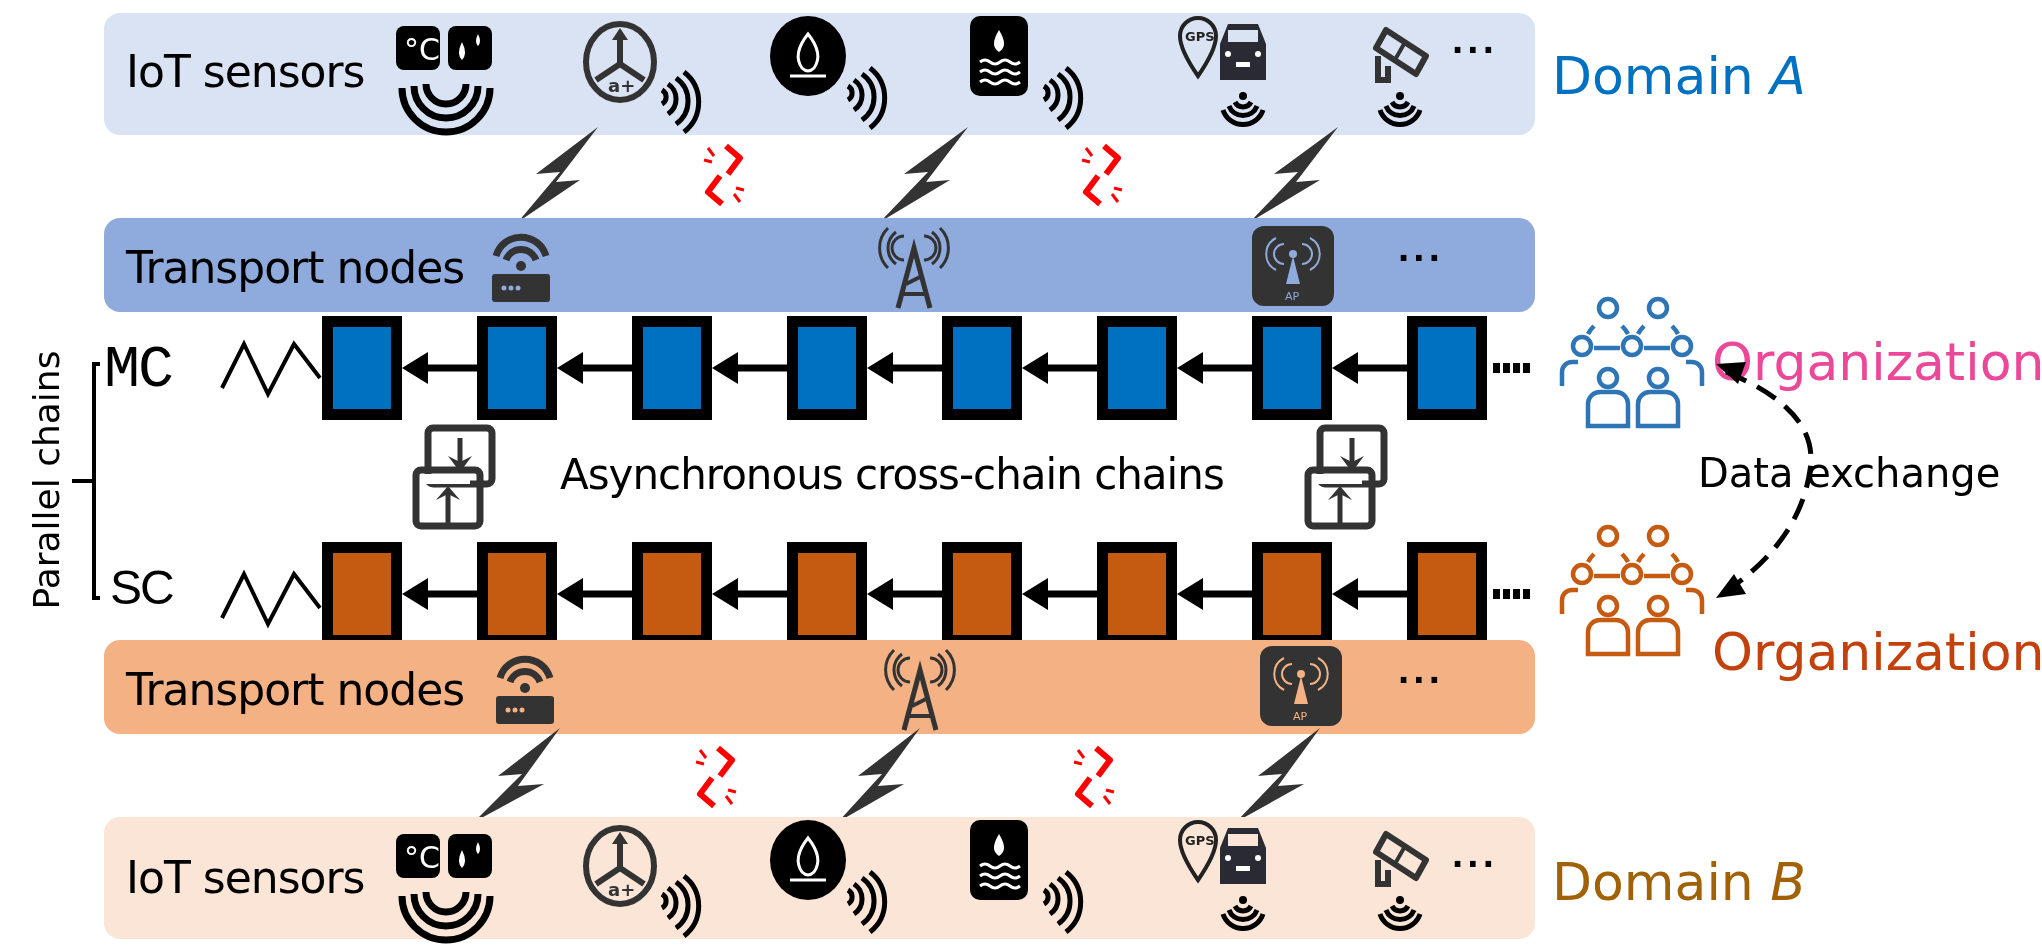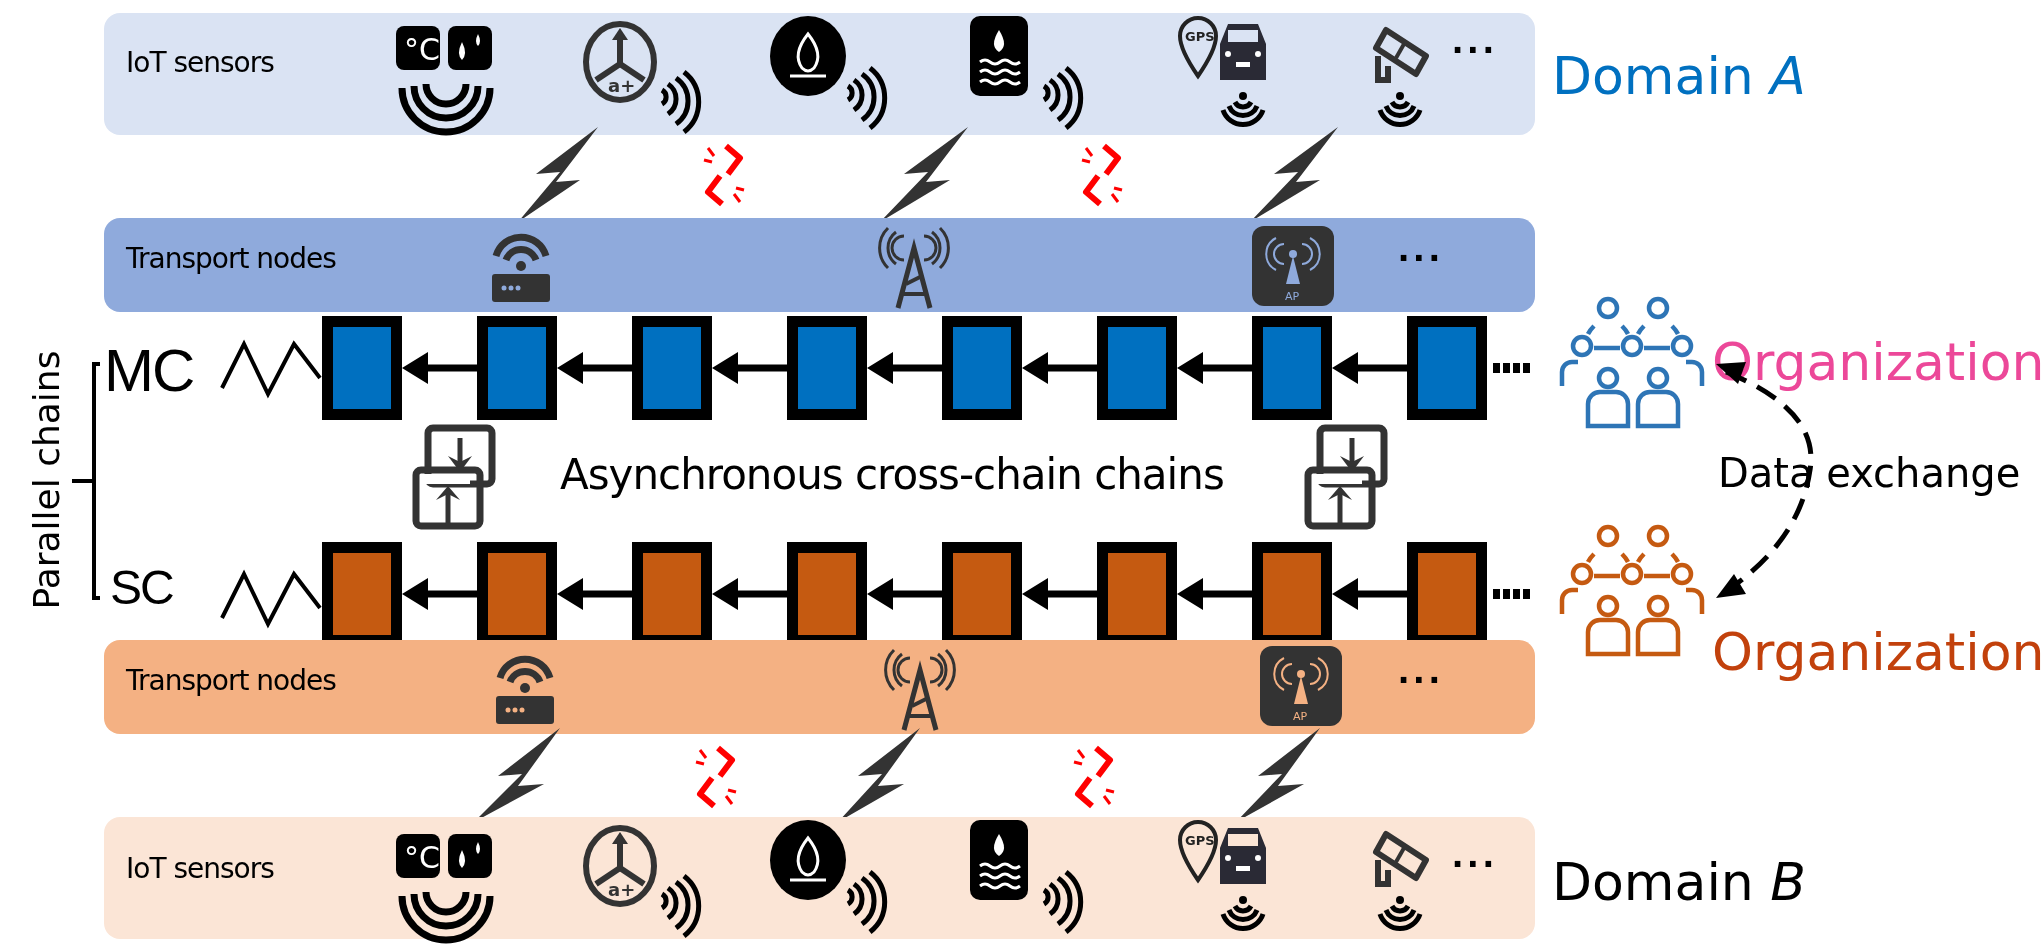--- a/index.html
+++ b/index.html
@@ -1,18 +1,18 @@
 <!DOCTYPE html>
 <html><head>
 <meta charset="utf-8">
 <style>
   html, body { margin:0; padding:0; background:#ffffff; }
   body { width:2042px; height:950px; position:relative; overflow:hidden; font-family:"Liberation Sans", "DejaVu Sans", sans-serif; }
   .band { position:absolute; left:104px; width:1431px; border-radius:16px; }
-  .band-label { position:absolute; font-size:28px; color:#000; white-space:nowrap; font-family:"DejaVu Sans", sans-serif; letter-spacing:-1px; }
+  .band-label { position:absolute; font-size:44px; color:#000; white-space:nowrap; font-family:"DejaVu Sans", sans-serif; letter-spacing:-1px; }
   .domain-label, .org-label { position:absolute; font-size:52px; white-space:nowrap; font-family:"DejaVu Sans", sans-serif; }
   .it { font-style:italic; }
   .dots { position:absolute; font-size:40px; font-weight:bold; letter-spacing:2px; color:#000; }
   svg { position:absolute; overflow:visible; }
 </style>
 </head>
 <body>
 
 <div class="band" style="top:13px;height:122px;background:#dae3f3;"></div>
 <div class="band-label" style="left:126px;top:46px;">IoT sensors</div>
@@ -150,21 +150,21 @@
   <text x="35" y="76" font-size="11" fill="#8faadc" font-family="DejaVu Sans, sans-serif">AP</text>
 </svg>
 <div class="dots" style="left:1398px;top:236px;">···</div>
 
 <div style="position:absolute;left:24px;top:480px;transform:translate(-50%,-50%) rotate(-90deg);transform-origin:center;margin-left:22px;font-size:36px;white-space:nowrap;font-family:'DejaVu Sans',sans-serif;">Parallel chains</div>
 <svg style="left:0;top:0;" width="2042" height="950">
   <polyline points="100,364 94,364 94,598 100,598" fill="none" stroke="#000" stroke-width="4"></polyline>
   <line x1="72" y1="481" x2="94" y2="481" stroke="#000" stroke-width="4"></line>
 </svg>
 
-<div style="position:absolute;left:104px;top:336px;font-size:60px;font-family:Liberation Sans, sans-serif;letter-spacing:-2px;">MC</div>
+<div style="position:absolute;left:104px;top:336px;font-size:60px;font-family:Liberation Mono, monospace;letter-spacing:-2px;">MC</div>
 <svg style="left:222px;top:338px;" width="100" height="60" viewBox="0 0 100 60">
   <polyline points="0,50 22,6 46,56 72,6 98,40" fill="none" stroke="#000" stroke-width="4"></polyline>
 </svg>
 <div id="mc-chain">
     <svg width="2042" height="950" style="left: 0px; top: 0px;">
       <rect x="327.5" y="321.5" width="69" height="93" fill="#0070c0" stroke="#000" stroke-width="11"></rect>
       <rect x="482.5" y="321.5" width="69" height="93" fill="#0070c0" stroke="#000" stroke-width="11"></rect>
       <line x1="422" y1="368" x2="477" y2="368" stroke="#000" stroke-width="7"></line>
       <polygon points="402,368 428,352 428,384" fill="#000"></polygon>
       <rect x="637.5" y="321.5" width="69" height="93" fill="#0070c0" stroke="#000" stroke-width="11"></rect>
@@ -271,21 +271,21 @@
 <div class="org-label" style="left:1712px;top:284px;color:#ec4899;margin-top:48px;">
   <span>Organization</span>
   <span class="it">A</span>
 </div>
 
 <svg style="left:0;top:0;" width="2042" height="950">
   <path d="M1726 372 Q1820 410 1810 470 Q1800 540 1728 590" fill="none" stroke="#000" stroke-width="5" stroke-dasharray="22,12"></path>
   <polygon points="1716,364 1746,362 1738,384" fill="#000"></polygon>
   <polygon points="1716,598 1734,574 1746,594" fill="#000"></polygon>
 </svg>
-<div style="position:absolute;left:1698px;top:450px;font-size:40px;white-space:nowrap;font-family:'DejaVu Sans',sans-serif;background:transparent;margin-left:20px;">Data exchange</div>
+<div style="position:absolute;left:1698px;top:450px;font-size:40px;white-space:nowrap;font-family:'DejaVu Sans',sans-serif;background:transparent;">Data exchange</div>
 
 <svg style="left:1558px;top:524px;" width="160" height="132" viewBox="0 0 160 132">
   <g fill="none" stroke="#c55a11" stroke-width="4.5">
     <circle cx="50" cy="12" r="9"></circle>
       <circle cx="100" cy="12" r="9"></circle>
     <circle cx="24" cy="50" r="9"></circle>
       <circle cx="74" cy="50" r="9"></circle>
       <circle cx="124" cy="50" r="9"></circle>
     <line x1="36" y1="52" x2="62" y2="52"></line>
       <line x1="86" y1="52" x2="112" y2="52"></line>
@@ -425,16 +425,16 @@
     <path d="M20 16 l40 26 l-10 18 l-40 -26z" fill="none" stroke="#333" stroke-width="6" stroke-linejoin="round"></path>
     <line x1="38" y1="30" x2="30" y2="44" stroke="#333" stroke-width="4"></line>
     <path d="M22 52 v14 h-10 v-24" fill="none" stroke="#333" stroke-width="6"></path>
     <circle cx="34" cy="82" r="4" fill="#000"></circle>
     <path d="M26 88 a9 9 0 0 0 16 0" fill="none" stroke="#000" stroke-width="5"></path>
     <path d="M20 92 a15 15 0 0 0 28 0" fill="none" stroke="#000" stroke-width="5"></path>
     <path d="M14 96 a21 21 0 0 0 40 0" fill="none" stroke="#000" stroke-width="5"></path>
   </svg>
   <div class="dots" style="left:1452px;top:842px;">···</div>
 </div>
-<div class="domain-label" style="left:1552px;top:852px;color:#000000;">
+<div class="domain-label" style="left:1552px;top:852px;color:#a16207;">
   <span>Domain</span>
   <span class="it">B</span>
 </div>
 
 </body></html>

